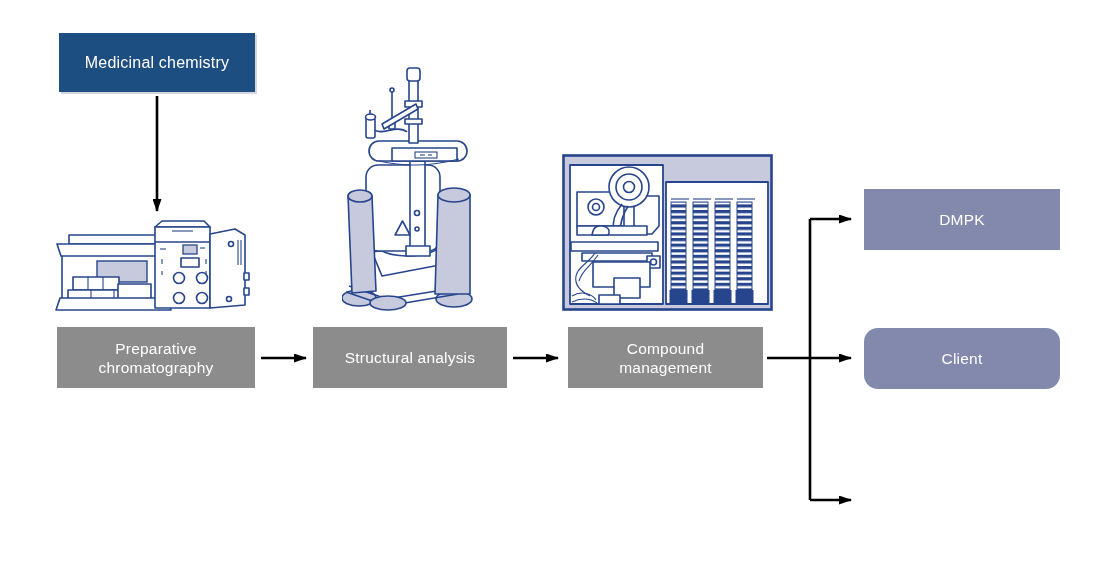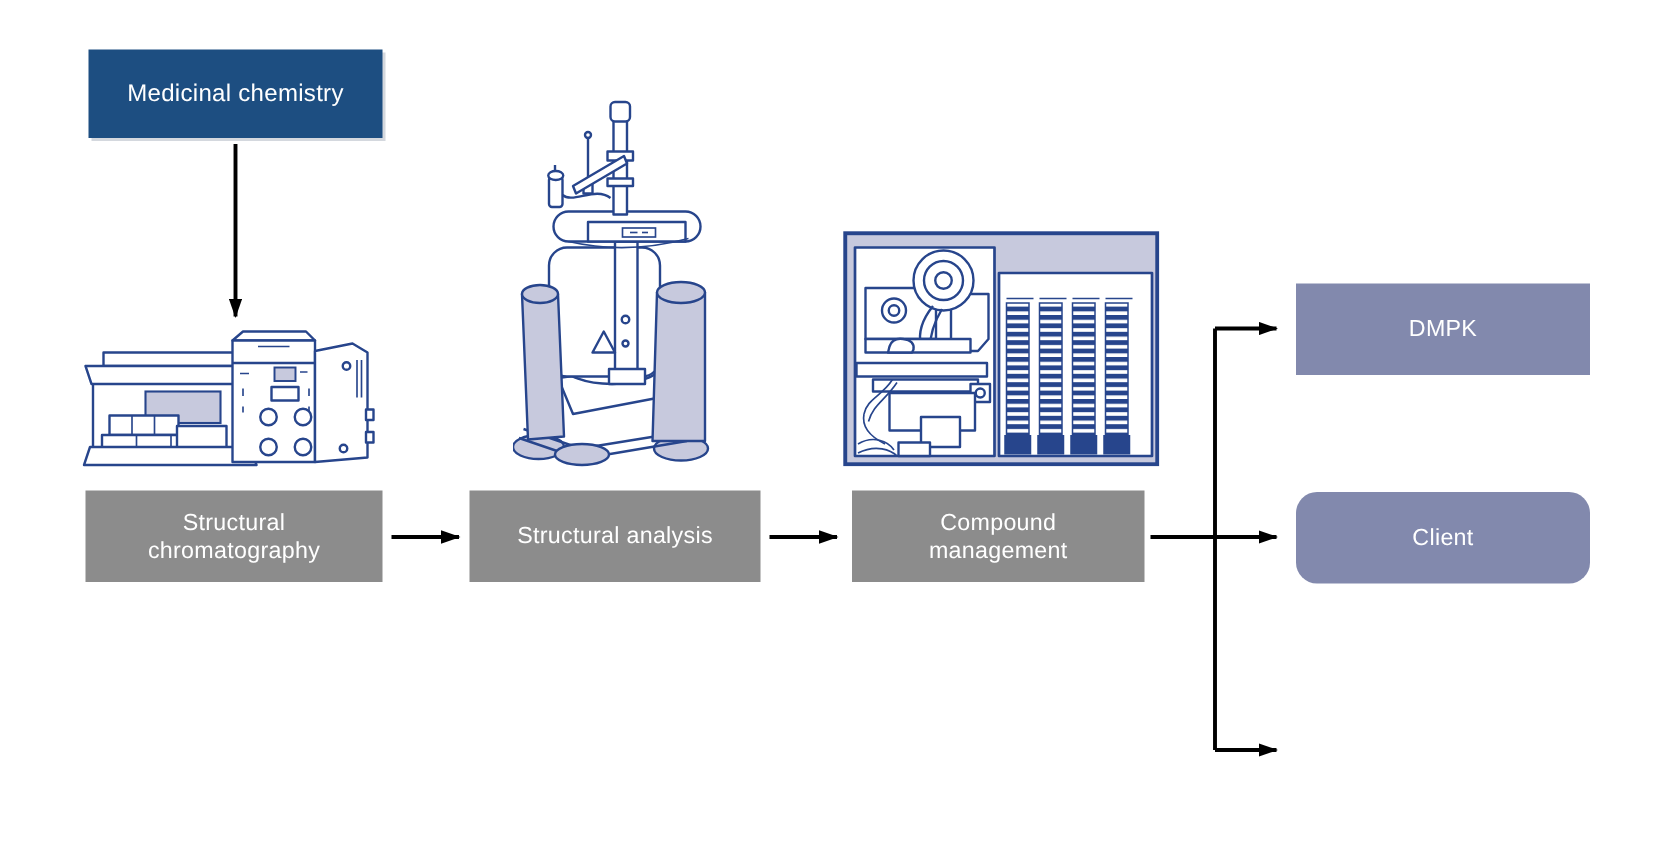--- a/index.html
+++ b/index.html
@@ -41,21 +41,21 @@
     <line x1="810" y1="219" x2="810" y2="500"></line>
     <line x1="810" y1="219" x2="851" y2="219" marker-end="url(#ah)"></line>
     <line x1="810" y1="500" x2="851" y2="500" marker-end="url(#ah)"></line>
   </svg>
 
   <div class="node node-navy" style="left:59px;top:33px;width:196px;height:59px;font-size:16px;">
     <span>Medicinal chemistry</span>
   </div>
 
   <div class="node node-gray" style="left:57px;top:327px;width:198px;height:61px;">
-    <span>Structural</span>
+    <span>Preparative</span>
     <span>chromatography</span>
   </div>
 
   <div class="node node-gray" style="left:313px;top:327px;width:194px;height:61px;">
     <span>Structural analysis</span>
   </div>
 
   <div class="node node-lav" style="left:864px;top:189px;width:196px;height:61px;">
     <span>DMPK</span>
   </div>

